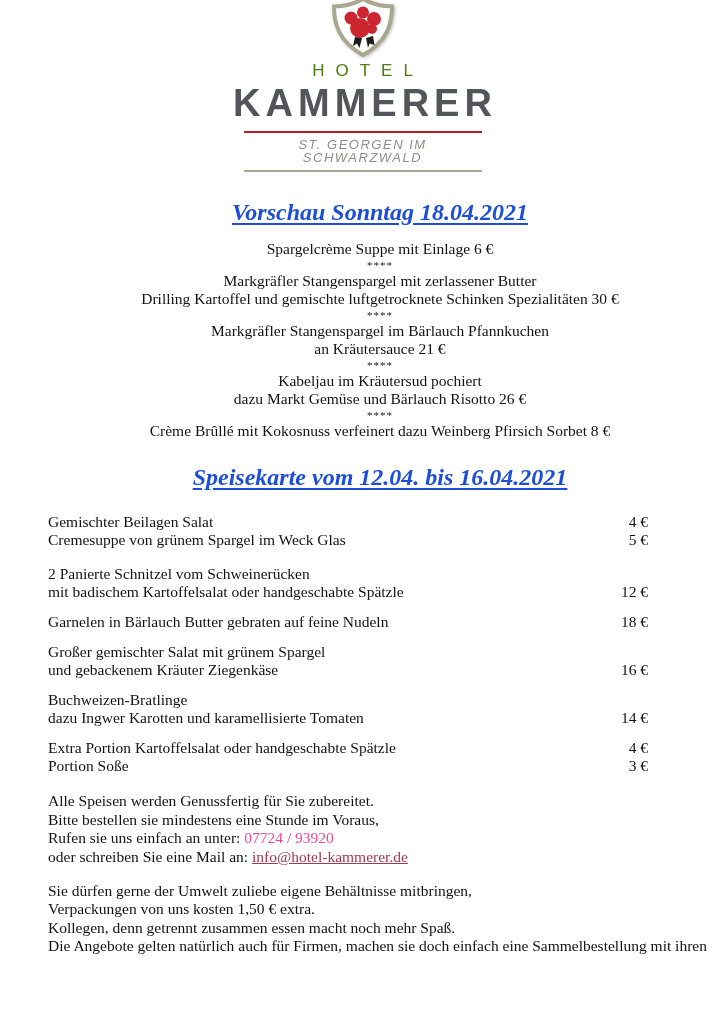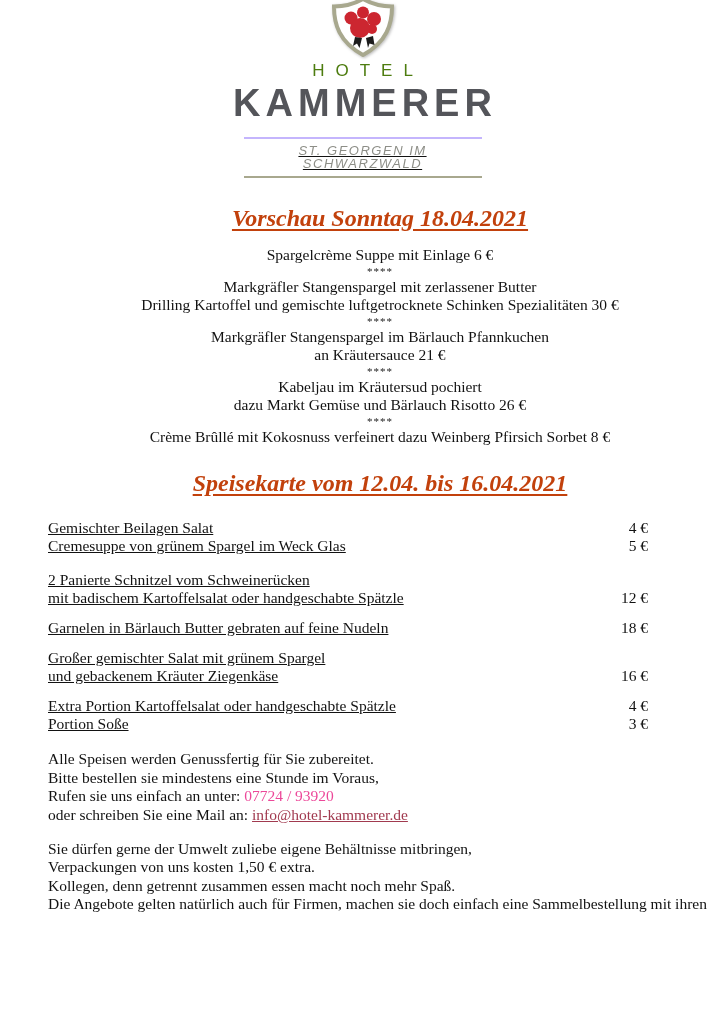--- a/index.html
+++ b/index.html
@@ -19,51 +19,50 @@
     font-family:"Liberation Sans", sans-serif;
     font-size:17px; letter-spacing:11px; text-indent:11px;
     color:#4d7c0f; margin-top:5px; line-height:1.1;
   }
   .kammerer-word {
     font-family:"Liberation Sans", sans-serif;
     font-size:38px; font-weight:bold; letter-spacing:5px; text-indent:5px;
     color:#54555a; margin-top:3px; line-height:1.0;
   }
   .subtitle-box {
-    width:238px; margin:15px auto 0;
-    border-top:2px solid #c4b5fd; border-bottom:2px solid #a8a88e;
+    width:238px; margin:9px auto 0;
+    border-top:2px solid #b91c1c; border-bottom:2px solid #a8a88e;
     padding:5px 0 6px;
-    text-decoration:underline;
   }
   .subtitle-text {
     font-family:"Liberation Sans", sans-serif;
     font-style:italic; font-size:13px; letter-spacing:1.5px;
     color:#8d8e87; line-height:1;
   }
   
   .section-title {
     text-align:center;
     font-size:24px; font-weight:bold; font-style:italic;
-    color:#c2410c; text-decoration:underline;
+    color:#1d4ed8; text-decoration:underline;
     text-underline-offset:3px;
     line-height:1.2;
   }
   .title-vorschau { margin-top:26px; }
   .title-speisekarte { margin-top:23px; }
   
   .centered-block { width:664px; margin-left:48px; text-align:center; }
   .courses { margin-top:14px; font-size:15.5px; }
   .course-line { line-height:18.5px; }
   .sep { font-size:11px; line-height:13px; letter-spacing:1px; color:#1a1a1a; }
   
   .menu { width:600px; margin-left:48px; margin-top:21px; font-size:15.5px; }
   .menu-group { margin-top:12px; }
   .menu-group:first-child { margin-top:0; }
   .menu-row { display:flex; justify-content:space-between; line-height:18px; }
-  .menu-item-text { text-align:left;text-decoration:underline; }
+  .menu-item-text { text-align:left; }
   .menu-price { text-align:right; white-space:nowrap; }
   
   .info { margin-left:48px; margin-top:17px; font-size:15.5px; line-height:18.6px; }
   .notes { margin-left:48px; margin-top:15px; font-size:15.5px; line-height:18.6px; width:660px; }
   .phone-number { color:#ec4899; }
   .email-link { color:#a13a4f; text-decoration:underline; cursor:pointer;text-align:right; }
 </style>
 </head>
 <body>
 
@@ -151,20 +150,30 @@
       <div class="menu-row">
         <span class="menu-item-text">Großer gemischter Salat mit grünem Spargel</span>
         <span class="menu-price"></span>
       </div>
       <div class="menu-row">
         <span class="menu-item-text">und gebackenem Kräuter Ziegenkäse</span>
         <span class="menu-price">16 €</span>
       </div>
     </div>
 
+    <div class="menu-group">
+      <div class="menu-row">
+        <span class="menu-item-text">Buchweizen-Bratlinge</span>
+        <span class="menu-price"></span>
+      </div>
+      <div class="menu-row">
+        <span class="menu-item-text">dazu Ingwer Karotten und karamellisierte Tomaten</span>
+        <span class="menu-price">14 €</span>
+      </div>
+    </div>
 
     <div class="menu-group">
       <div class="menu-row">
         <span class="menu-item-text">Extra Portion Kartoffelsalat oder handgeschabte Spätzle</span>
         <span class="menu-price">4 €</span>
       </div>
       <div class="menu-row">
         <span class="menu-item-text">Portion Soße</span>
         <span class="menu-price">3 €</span>
       </div>

